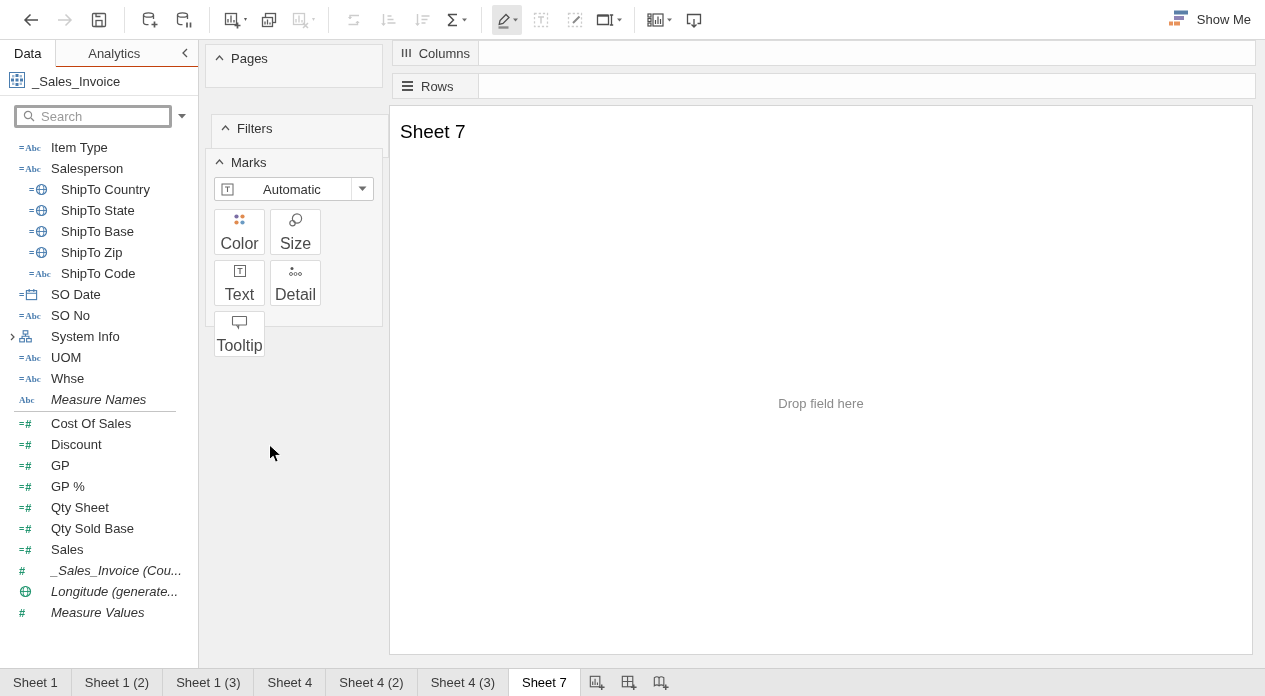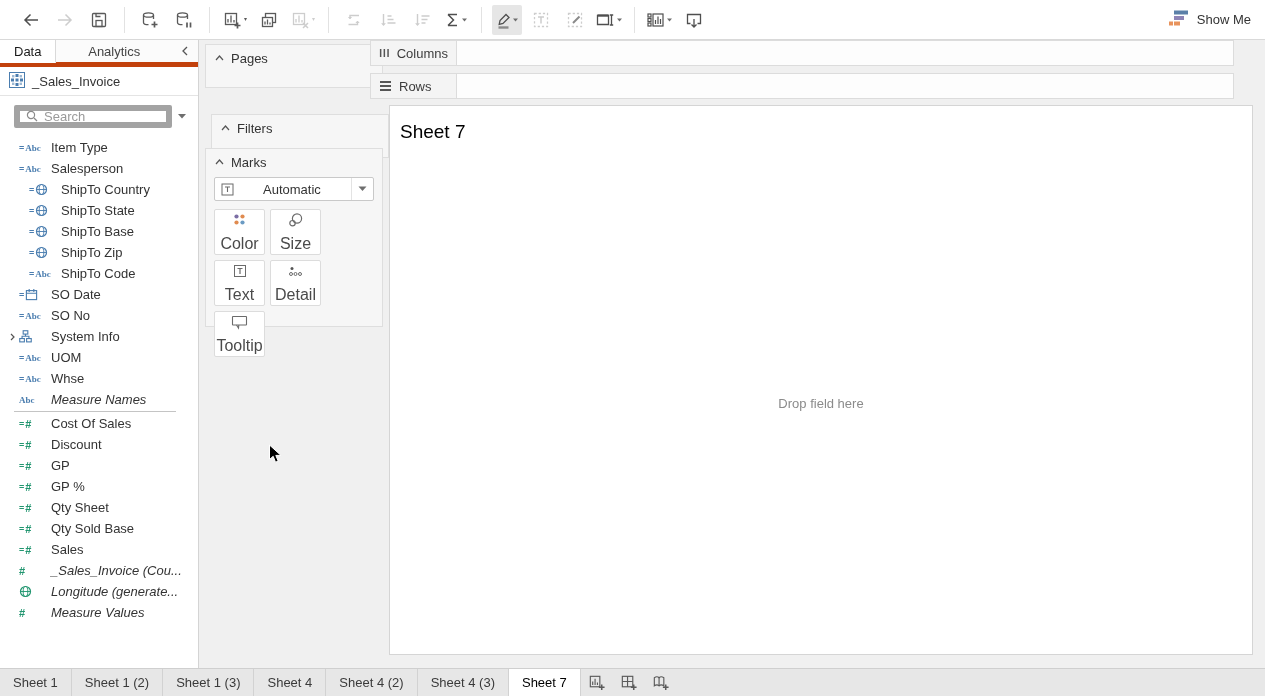--- a/index.html
+++ b/index.html
@@ -11,29 +11,29 @@
              border-bottom:1px solid #d9d9d9; display:flex; align-items:center; padding:0 14px; }
   .tb-btn { height:30px; min-width:30px; display:flex; align-items:center; justify-content:center;
             border-radius:2px; margin:0 2px; cursor:default; }
   .tb-btn.active { background:#e6e6e6; }
   .tb-sep { width:1px; height:26px; background:#e2e2e2; margin:0 8px; }
   .showme { margin-left:auto; display:flex; align-items:center; gap:8px; font-size:13px; color:#333; }
 
   
   .sidebar { position:absolute; top:40px; left:0; width:199px; height:628px; background:#fff;
              border-right:1px solid #d4d4d4; }
-  .side-tabs { display:flex; height:27px; font-size:13px; border-bottom:5px solid #c2410c; }
+  .side-tabs { display:flex; height:27px; font-size:13px; border-bottom:1px solid #c2410c; }
   .side-tab { padding:0 14px; display:flex; align-items:center; }
   .side-tab.active { background:#fff; border-right:1px solid #d9d9d9; margin-bottom:-1px; border-bottom:1px solid #fff; color:#1a1a1a; }
   .side-tab.inactive { flex:1; background:#fbfbfb; color:#444; justify-content:center; }
   .collapse-btn { width:26px; display:flex; align-items:center; justify-content:center; background:#fbfbfb; }
   .datasource-row { height:29px; display:flex; align-items:center; gap:7px; padding:0 9px;
                     border-bottom:1px solid #e4e4e4; font-size:13px; color:#333; }
   .search-row { display:flex; align-items:center; padding:9px 6px 6px 14px; }
-  .search-box { flex:1; height:23px; border:6px solid #a3a3a3; border-radius:2px; background:#fff;
+  .search-box { flex:1; height:23px; border:3px solid #a3a3a3; border-radius:2px; background:#fff;
                 display:flex; align-items:center; padding:0 6px; gap:6px; }
   .search-box input { border:none; outline:none; width:100%; font-size:13px; color:#333;
                       font-family:"Liberation Sans",sans-serif; background:transparent; }
   .search-box input::placeholder { color:#9a9a9a; }
   .search-caret { width:20px; display:flex; justify-content:center; }
 
   .field-list { padding-top:3px; }
   .field-row { height:21px; display:flex; align-items:center; font-size:13px; color:#333; padding-left:6px; }
   .field-row .exp { width:13px; display:flex; align-items:center; justify-content:center; }
   .field-row .fic { width:32px; display:flex; align-items:center; justify-content:flex-start; }
@@ -55,21 +55,21 @@
               display:flex; align-items:center; font-size:13px; color:#333;gap:24px; }
   .marktype .mt-ic { width:24px; display:flex; justify-content:center; }
   .marktype .mt-label { flex:1; }
   .marktype .mt-caret { width:22px; display:flex; justify-content:center; align-items:center; align-self:stretch; border-left:1px solid #e3e3e3; }
   .marks-grid { display:flex; flex-wrap:wrap; padding:0 8px; gap:5px; }
   .mark-btn { width:51px; height:46px; background:#fff; border:1px solid #dcdcdc; border-radius:2px;
               display:flex; flex-direction:column; align-items:center; justify-content:center; gap:3px; }
   .mark-btn .mlabel { font-size:16px; color:#4a4a4a; }
 
   
-  .shelf { position:absolute; left:370px; width:864px; height:26px; display:flex;
+  .shelf { position:absolute; left:392px; width:864px; height:26px; display:flex;
            border:1px solid #dcdcdc; background:#fdfdfd; }
   #shelf-columns { top:40px; } #shelf-rows { top:73px; }
   .shelf-label { width:86px; background:#f4f4f4; border-right:1px solid #dcdcdc; display:flex;
                  align-items:center; gap:7px; padding:0 8px; font-size:13px; color:#3c3c3c; }
   .shelf-content { flex:1; }
 
   .canvas { position:absolute; left:389px; top:105px; width:864px; height:550px; background:#fff;
             border:1px solid #d5d5d5; }
   .sheet-title { position:absolute; left:10px; top:15px; font-size:19px; font-weight:500; color:#000; }
   .drop-hint { position:absolute; left:0; right:0; top:290px; text-align:center; font-size:13px; color:#8b8b8b; }

